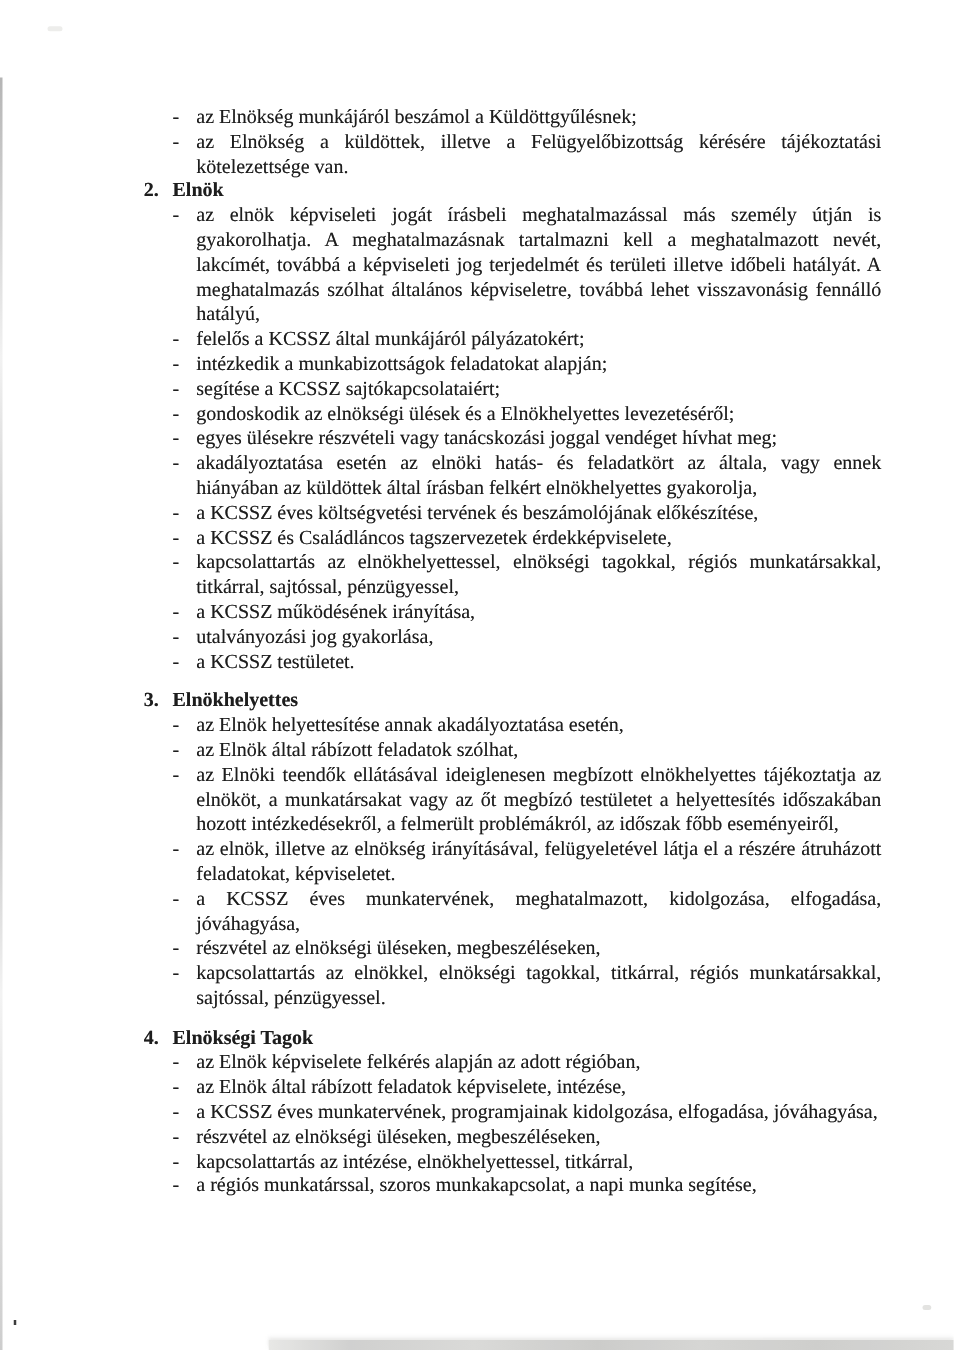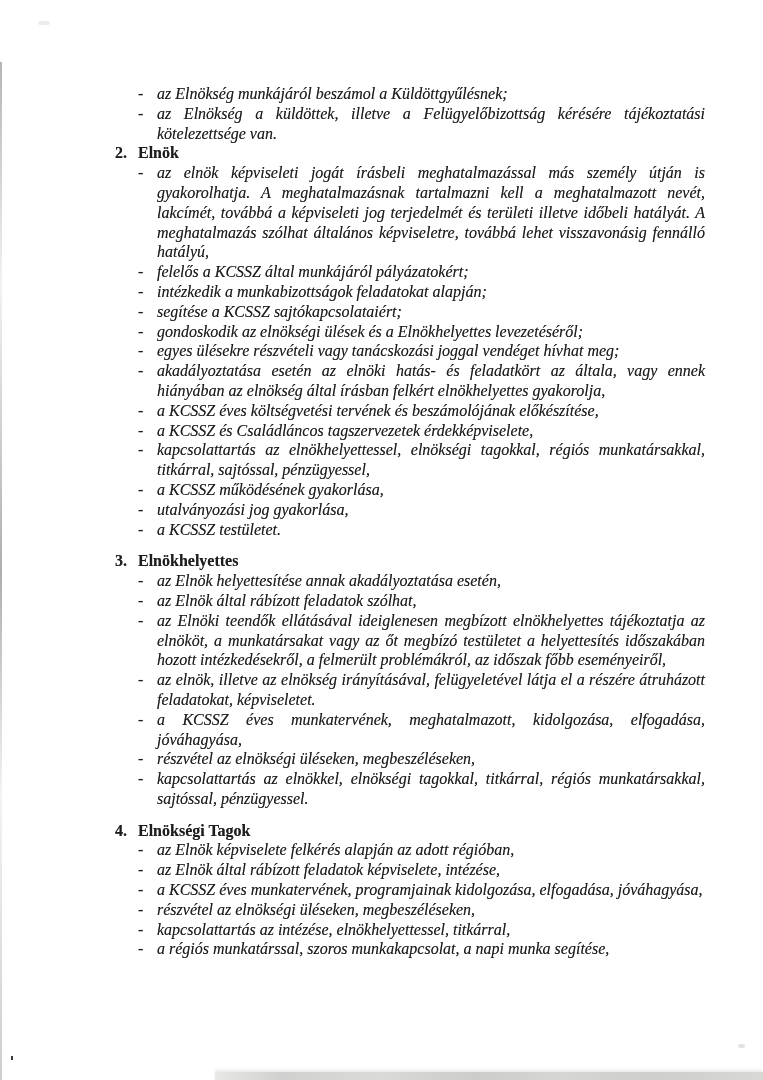--- a/index.html
+++ b/index.html
@@ -38,21 +38,20 @@
   .item {
     display: flex;
   }
   .item-dash {
     width: 19px;
     flex: 0 0 auto;
   }
   .item-text {
     flex: 1 1 auto;
     text-align: justify;
-    font-style: italic;
   }
   .gap-before {
     margin-top: 12px;
   }
 
   
   .scan-edge-left {
     position: absolute;
     left: 0; top: 62px; bottom: 0;
     width: 2px;
@@ -127,41 +126,41 @@
           <span class="item-text">gondoskodik az elnökségi ülések és a Elnökhelyettes levezetéséről;</span>
         </div>
 
         <div class="item">
           <span class="item-dash">-</span>
           <span class="item-text">egyes ülésekre részvételi vagy tanácskozási joggal vendéget hívhat meg;</span>
         </div>
 
         <div class="item">
           <span class="item-dash">-</span>
-          <span class="item-text">akadályoztatása esetén az elnöki hatás- és feladatkört az általa, vagy ennek hiányában az elnökség által írásban felkért elnökhelyettes gyakorolja,</span>
+          <span class="item-text">akadályoztatása esetén az elnöki hatás- és feladatkört az általa, vagy ennek hiányában az küldöttek által írásban felkért elnökhelyettes gyakorolja,</span>
         </div>
 
         <div class="item">
           <span class="item-dash">-</span>
           <span class="item-text">a KCSSZ éves költségvetési tervének és beszámolójának előkészítése,</span>
         </div>
 
         <div class="item">
           <span class="item-dash">-</span>
           <span class="item-text">a KCSSZ és Családláncos tagszervezetek érdekképviselete,</span>
         </div>
 
         <div class="item">
           <span class="item-dash">-</span>
           <span class="item-text">kapcsolattartás az elnökhelyettessel, elnökségi tagokkal, régiós munkatársakkal, titkárral, sajtóssal, pénzügyessel,</span>
         </div>
 
         <div class="item">
           <span class="item-dash">-</span>
-          <span class="item-text">a KCSSZ működésének gyakorlása,</span>
+          <span class="item-text">a KCSSZ működésének irányítása,</span>
         </div>
 
         <div class="item">
           <span class="item-dash">-</span>
           <span class="item-text">utalványozási jog gyakorlása,</span>
         </div>
 
         <div class="item">
           <span class="item-dash">-</span>
           <span class="item-text">a KCSSZ testületet.</span>

